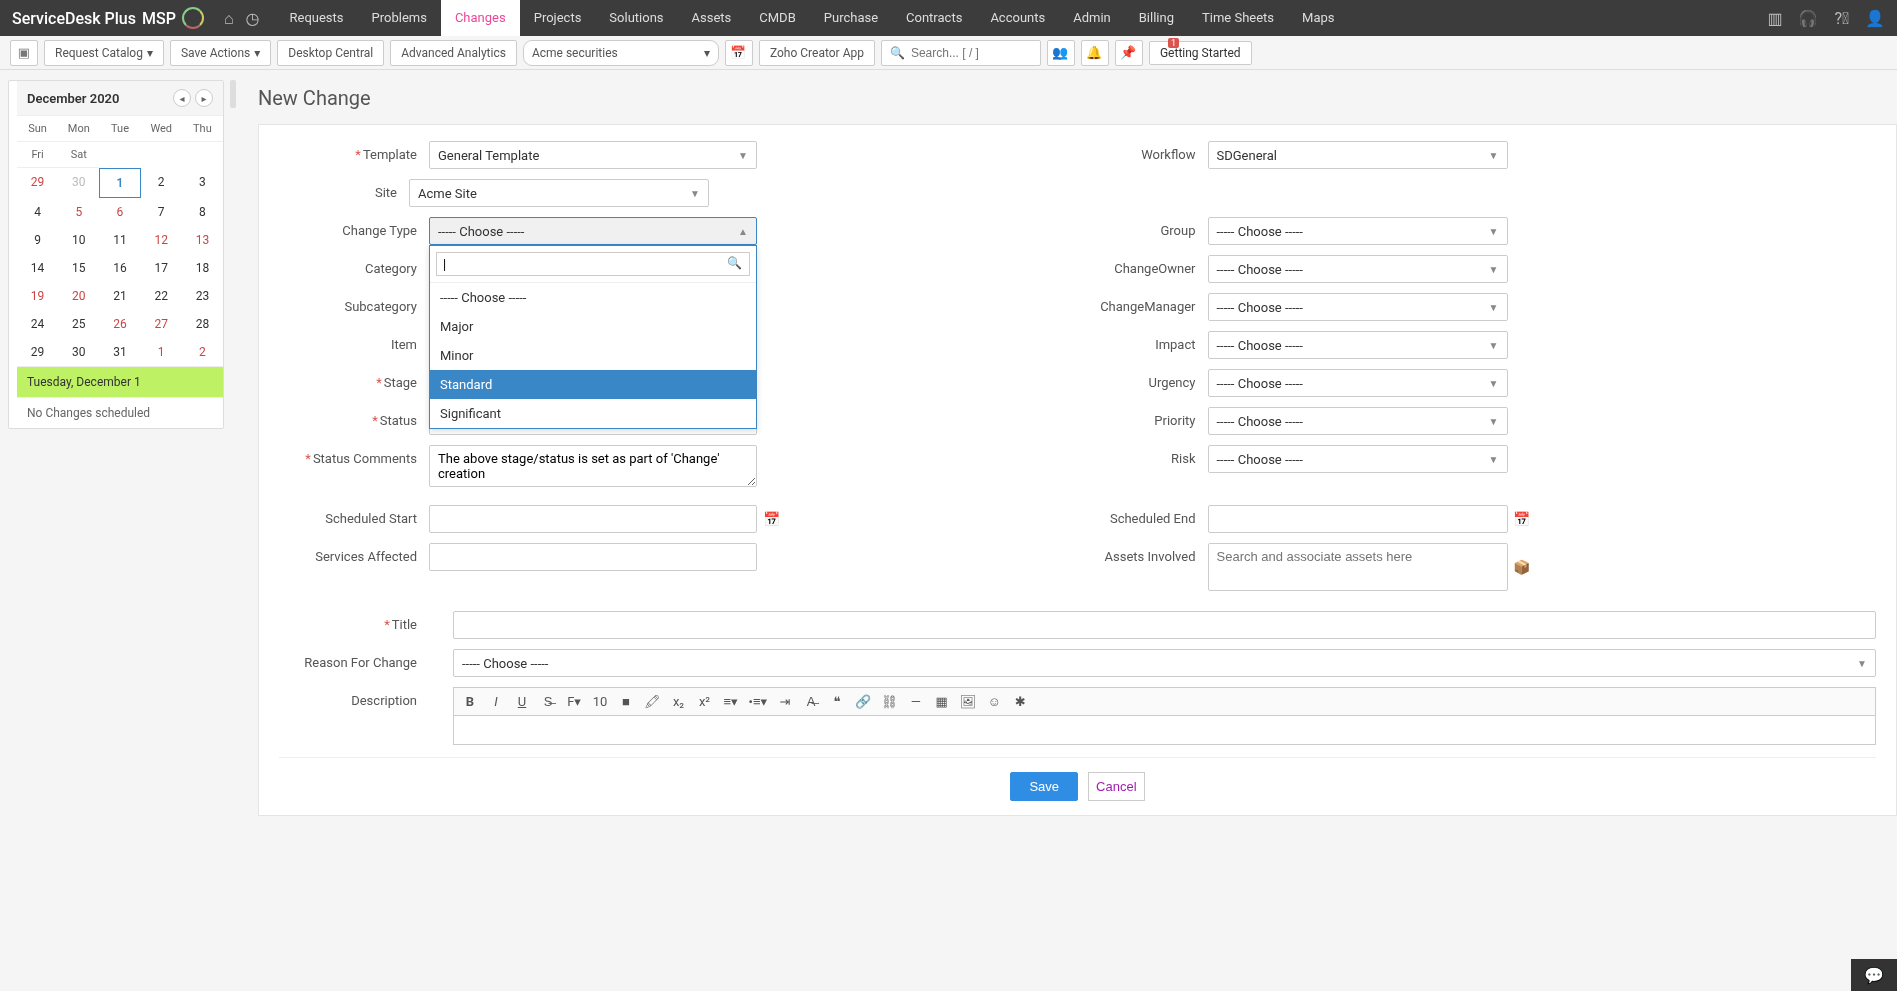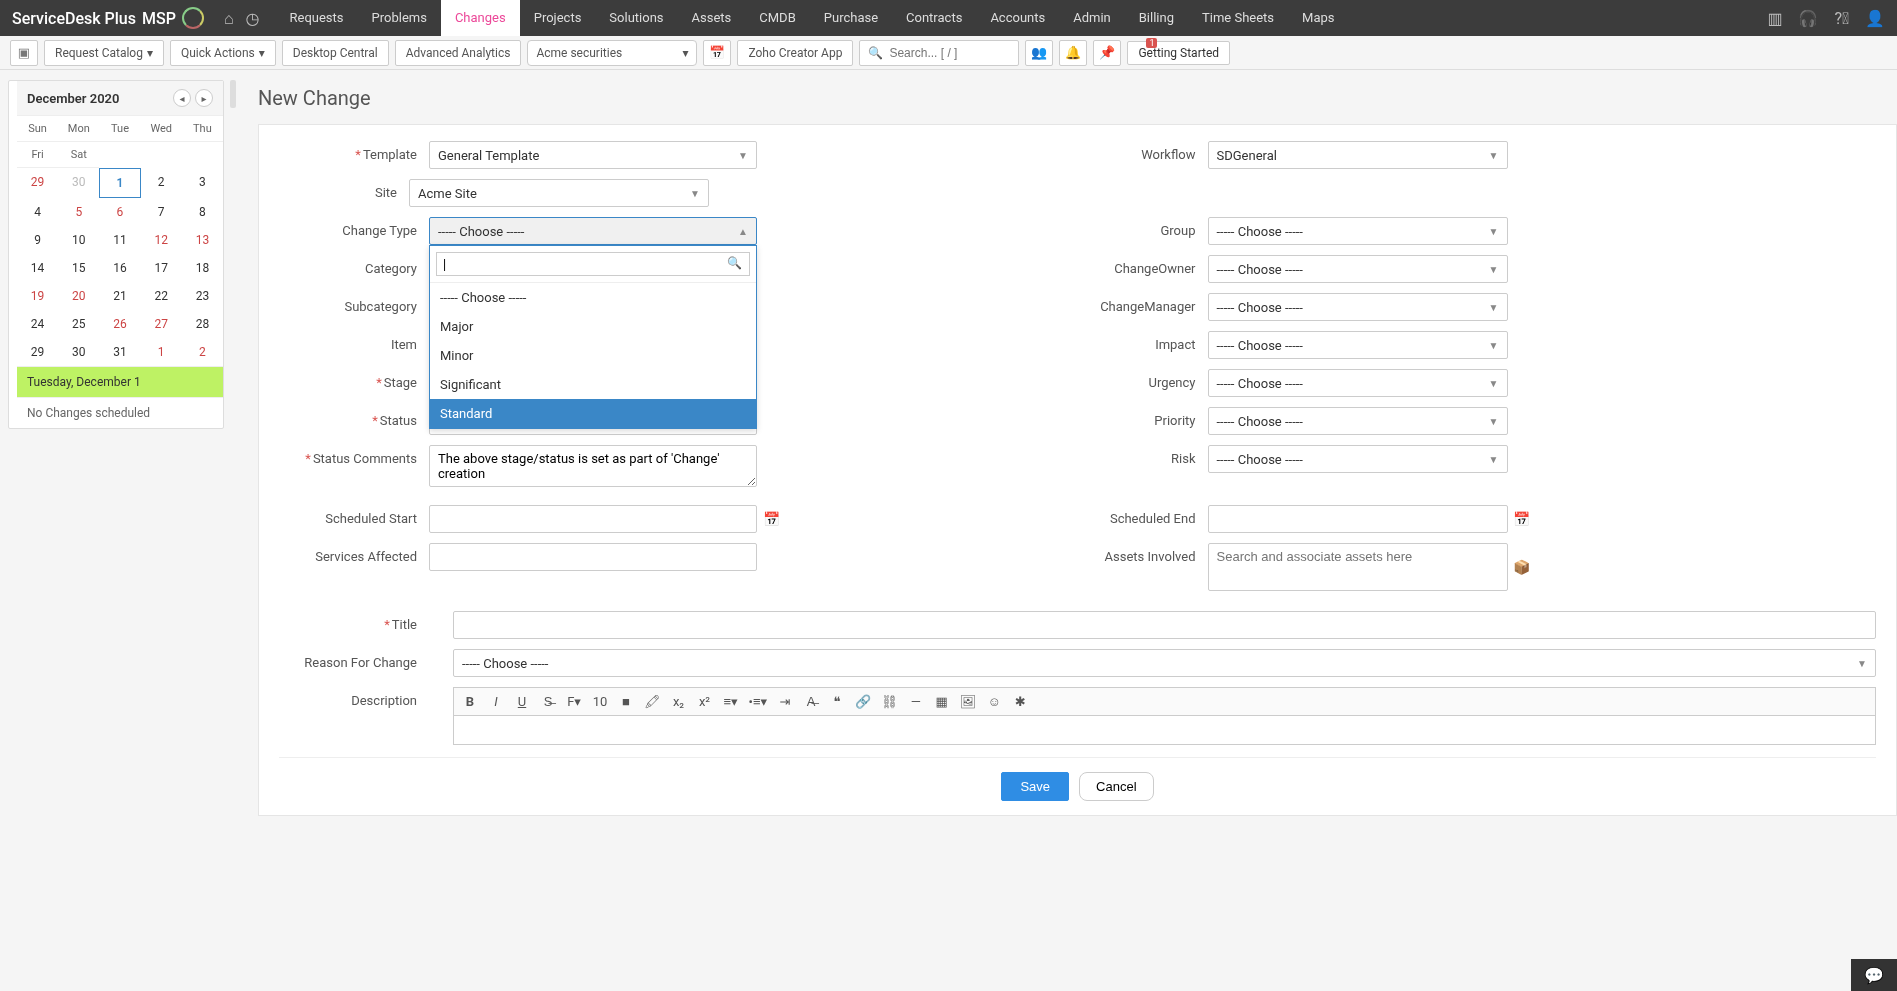--- a/index.html
+++ b/index.html
@@ -13,21 +13,21 @@
 .topnav-icon { color: #bbb; font-size: 16px; cursor: pointer; }
 .topnav-tabs { display: flex; margin-left: 12px; }
 .topnav-tab { color: #ddd; padding: 0 14px; height: 36px; line-height: 36px; cursor: pointer; font-size: 13px; }
 .topnav-tab.active { background: #fff; color: #ec4899; }
 .topnav-right { margin-left: auto; display: flex; gap: 16px; align-items: center; }
 .topnav-right-icon { color: #bbb; font-size: 16px; cursor: pointer; }
 
 
 .toolbar { background: #f5f5f5; border-bottom: 1px solid #ddd; height: 34px; display: flex; align-items: center; padding: 0 10px; gap: 6px; }
 .tb-btn { background: #fff; border: 1px solid #ccc; border-radius: 2px; padding: 4px 10px; font-size: 12px; color: #555; cursor: pointer; display: flex; align-items: center; gap: 4px; height: 26px; }
-.tb-select { background: #fff; border: 1px solid #ccc; border-radius: 4px; padding: 4px 8px; font-size: 12px; color: #555; height: 26px; width: 170px; display: flex; align-items: center; justify-content: space-between; cursor: pointer; }
+.tb-select { background: #fff; border: 1px solid #ccc; border-radius: 9px; padding: 4px 8px; font-size: 12px; color: #555; height: 26px; width: 196px; display: flex; align-items: center; justify-content: space-between; cursor: pointer; }
 .tb-search { background: #fff; border: 1px solid #ccc; border-radius: 2px; padding: 4px 8px; font-size: 12px; height: 26px; width: 160px; display: flex; align-items: center; gap: 6px; color: #999; }
 .tb-search input { border: none; outline: none; width: 100%; font-size: 12px; }
 .tb-icon-btn { background: #fff; border: 1px solid #ccc; border-radius: 2px; width: 28px; height: 26px; display: flex; align-items: center; justify-content: center; cursor: pointer; color: #777; }
 .getting-started { background: #fff; border: 1px solid #ccc; border-radius: 2px; padding: 4px 10px; font-size: 12px; cursor: pointer; position: relative; display: flex; align-items: center; gap: 6px; }
 .gs-badge { background: #d9534f; color: #fff; font-size: 9px; padding: 0 3px; border-radius: 2px; position: absolute; top: -4px; left: 18px; }
 
 
 .main { display: flex; }
 .leftcol { width: 232px; padding: 10px 8px; }
 
@@ -87,21 +87,21 @@
 .full-row .finput, .full-row .fsel { max-width: none; width: 100%; }
 
 
 .rte-bar { border: 1px solid #ccc; border-bottom: none; padding: 6px 8px; display: flex; gap: 10px; align-items: center; background: #fafafa; }
 .rte-btn { color: #555; font-size: 13px; cursor: pointer; min-width: 16px; text-align: center; }
 .rte-body { border: 1px solid #ccc; min-height: 30px; background: #fff; }
 
 
 .btns { display: flex; gap: 10px; justify-content: center; padding: 14px 0; background: #fff; border-top: 1px solid #eee; margin-top: 12px; }
 .btn-primary { background: #2f8de4; color: #fff; border: 1px solid #2f8de4; padding: 6px 18px; border-radius: 2px; cursor: pointer; font-size: 13px; }
-.btn-secondary { background: #fff; border: 1px solid #ccc; padding: 6px 16px; border-radius: 8px; cursor: pointer; font-size: 13px; color: #000000; }
+.btn-secondary { background: #fff; border: 1px solid #ccc; padding: 6px 7px; border-radius: 0; cursor: pointer; font-size: 13px; color: #a21caf; }
 
 .chat-fab { position: fixed; right: 0; bottom: 0; width: 46px; height: 32px; background: #333; color: #fff; display: flex; align-items: center; justify-content: center; font-size: 16px; cursor: pointer; }
 
 .logo-circle { width: 22px; height: 22px; border: 2px solid #8c8; border-radius: 50%; border-right-color: #cc6; border-bottom-color: #b66; display: inline-block; }
 </style>
 </head>
 <body>
 
 <div class="topnav">
   <div class="logo">
@@ -137,21 +137,21 @@
   </div>
 </div>
 
 <div class="toolbar">
   <div class="tb-icon-btn">▣</div>
   <div class="tb-btn">
       <span>Request Catalog</span>
       <span>▾</span>
     </div>
   <div class="tb-btn">
-      <span>Quick Actions</span>
+      <span>Save Actions</span>
       <span>▾</span>
     </div>
   <div class="tb-btn">
       <span>Desktop Central</span>
     </div>
   <div class="tb-btn">
       <span>Advanced Analytics</span>
     </div>
   <div class="tb-select">
       <span>Acme securities</span>
@@ -284,22 +284,22 @@
               </div>
             <div class="dropdown">
               <div class="dd-search">
                 <input value="|" style="">
                 <span class="dd-search-icon">🔍</span>
               </div>
               <div id="dd-opts">
                   <div class="dd-item">----- Choose -----</div>
                   <div class="dd-item">Major</div>
                   <div class="dd-item">Minor</div>
+                  <div class="dd-item sel">Standard</div>
                   <div class="dd-item">Significant</div>
-                  <div class="dd-item sel">Standard</div>
                 </div>
             </div>
           </div>
         </div>
         <div class="form-col">
           <div class="rlabel">Group</div>
           <div class="fcontrol">
               <div class="fsel rsel">
                 <span>----- Choose -----</span>
                 <span class="caret">▼</span>

